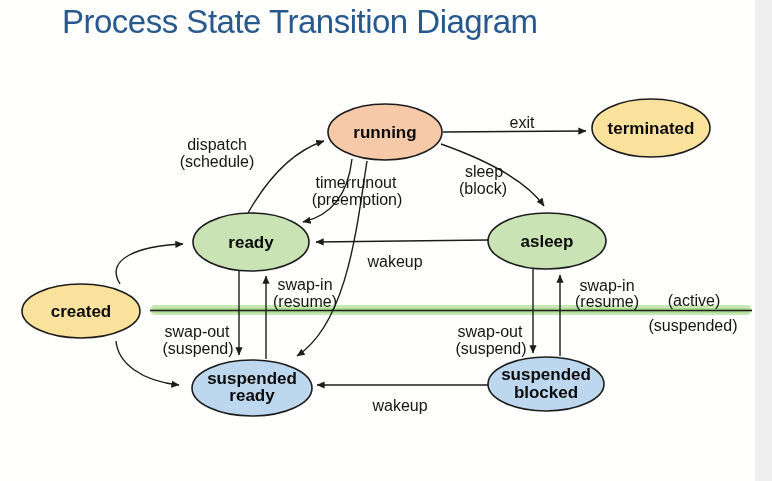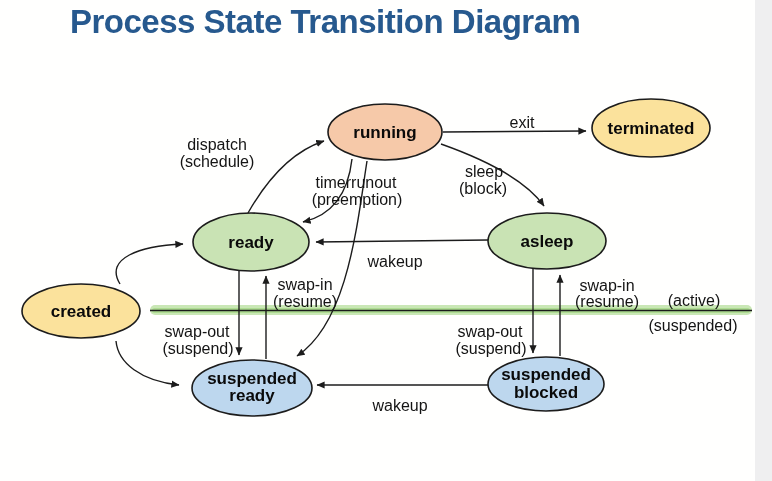--- a/index.html
+++ b/index.html
@@ -1,21 +1,21 @@
 <!DOCTYPE html>
 <html><head>
 <meta charset="utf-8">
 <style>
   * { margin:0; padding:0; box-sizing:border-box; }
   html,body { width:772px; height:481px; overflow:hidden; }
   body { background:#fffffe; font-family:"Liberation Sans", sans-serif; position:relative; }
   .slide { position:absolute; top:0; left:0; width:772px; height:481px; background:#fffffe; }
   .title {
-    position:absolute; left:70px; top:3px; width:680px;
-    font-size:33px; font-weight:bold; color:#27598e;
+    position:absolute; left:62px; top:3px; width:680px;
+    font-size:33px; font-weight:normal; color:#27598e;
     letter-spacing:-0.5px; white-space:nowrap;
   }
   .right-strip {
     position:absolute; top:0; left:755px; width:17px; height:481px;
     background:#efeff0;
   }
   svg.diagram { position:absolute; top:0; left:0; }
   svg text {
     font-family:"Liberation Sans", sans-serif;
     font-size:16px; fill:#141414;

